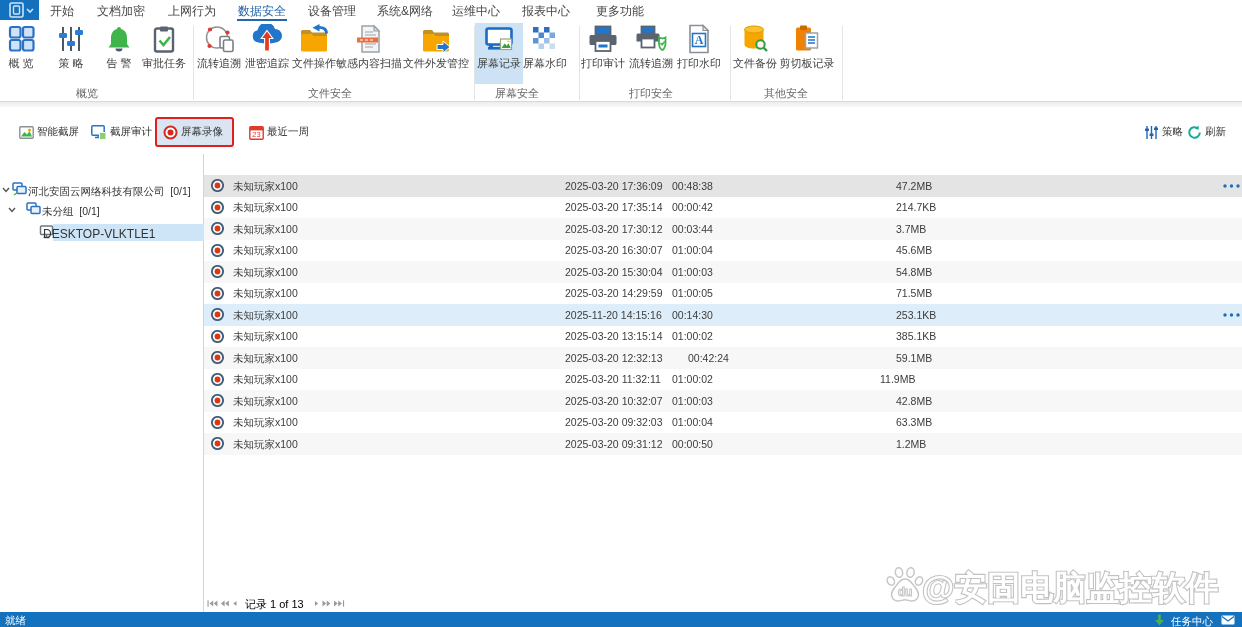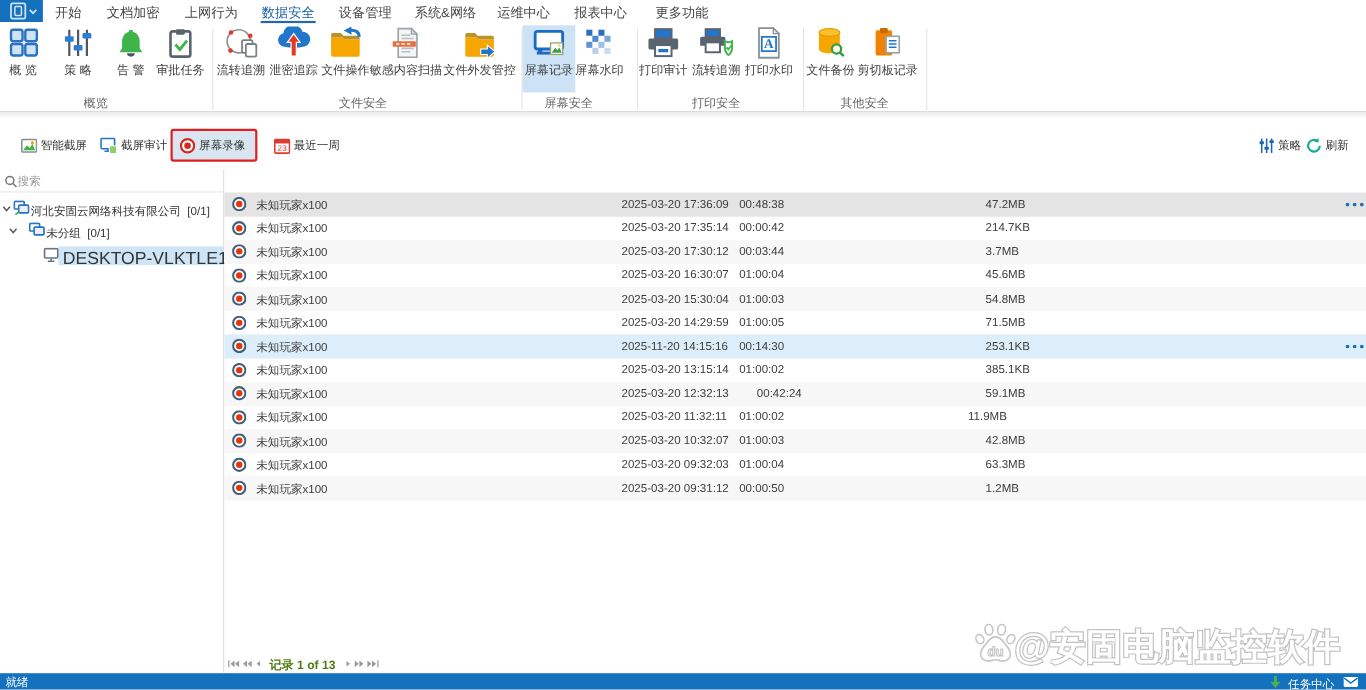--- a/index.html
+++ b/index.html
@@ -38,21 +38,21 @@
   .row { left:0; width:1182px; height:21.5px; }
   .row.g { background:#e4e4e4; }
   .row.z { background:#f7f7f7; }
   .row.b { background:#ddeefa; }
   .rc { position:absolute; top:4.5px; font-size:10.5px; color:#3c3c3c; white-space:nowrap; }
   
   #statusbar { left:0; top:612px; width:1242px; height:15px; background:#1471bd; color:#fff; font-size:10.5px; }
   
   #wm { left:922px; top:566px; font-size:33px; font-weight:900; color:#fff;
         -webkit-text-stroke:2.2px #c2c2c2; paint-order:stroke fill; letter-spacing:0px; white-space:nowrap; }
-  #pager { left:204px; top:593px; width:1038px; height:19px; font-size:12px; color:#4d7c0f;font-weight:bold; }
+  #pager { left:204px; top:593px; width:1038px; height:19px; font-size:12px; color:#000000; }
 </style>
 </head>
 <body>
 <div id="menubar" class="abs">
   <span class="abs tab ctr" style="left:62px">开始</span>
   <span class="abs tab ctr" style="left:121px">文档加密</span>
   <span class="abs tab ctr" style="left:192px">上网行为</span>
   <span class="abs tab sel ctr" style="left:262px">数据安全</span>
   <span class="abs tabline ctr" style="left:262px;width:50px"></span>
   <span class="abs tab ctr" style="left:332px">设备管理</span>
@@ -290,27 +290,20 @@
   </div>
   <div class="abs tbtn" style="left:1187px">
     <svg width="15" height="15" viewBox="0 0 15 15">
       <path d="M12.8 7.5 a5.3 5.3 0 1 1 -1.8 -4" fill="none" stroke="#18a999" stroke-width="2"></path>
       <path d="M11.5 0.5 l0.3 4 l-4 -0.6 z" fill="#18a999"></path>
     </svg>
       <span>刷新</span>
   </div>
 </div>
 <div id="leftpanel" class="abs">
-  <div id="searchrow" class="abs">
-    <svg class="abs" style="left:4px;top:5px" width="12" height="12" viewBox="0 0 12 12">
-      <circle cx="5" cy="5" r="3.6" fill="none" stroke="#777" stroke-width="1.4"></circle>
-      <path d="M7.8 7.8 L11 11" stroke="#777" stroke-width="1.4"></path>
-    </svg>
-    <span class="abs" style="left:16px;top:4px;font-size:10.5px;color:#999">搜索</span>
-  </div>
   <div class="abs" style="left:53px;top:70px;width:151px;height:17px;background:#cde5f7"></div>
   <svg class="abs" style="left:2px;top:33px" width="8" height="6" viewBox="0 0 8 6">
       <path d="M1 1 l3 3.5 l3 -3.5" fill="none" stroke="#555" stroke-width="1.4"></path>
     </svg>
   <svg class="abs" style="left:12px;top:28px" width="15" height="14" viewBox="0 0 15 14">
     <rect x="1" y="1" width="9" height="7" rx="1" fill="#fff" stroke="#2a72c4" stroke-width="1.5"></rect>
     <rect x="5" y="4.5" width="9" height="7" rx="1" fill="#e8f1fb" stroke="#2a72c4" stroke-width="1.5"></rect>
     <path d="M2 13 l3-2" stroke="#3eb44a" stroke-width="1.5"></path>
   </svg>
   <span class="abs treetxt" style="left:28px;top:31px">河北安固云网络科技有限公司&nbsp; [0/1]</span>
@@ -319,21 +312,21 @@
     </svg>
   <svg class="abs" style="left:26px;top:48px" width="15" height="14" viewBox="0 0 15 14">
     <rect x="1" y="1" width="9" height="7" rx="1" fill="#fff" stroke="#2a72c4" stroke-width="1.5"></rect>
     <rect x="5" y="4.5" width="9" height="7" rx="1" fill="#e8f1fb" stroke="#2a72c4" stroke-width="1.5"></rect>
   </svg>
   <span class="abs treetxt" style="left:42px;top:51px">未分组&nbsp; [0/1]</span>
   <svg class="abs" style="left:39px;top:71px" width="15" height="14" viewBox="0 0 15 14">
     <rect x="1.5" y="1" width="12" height="8.5" rx="1" fill="#fff" stroke="#6b7680" stroke-width="1.5"></rect>
     <path d="M7.5 9.5 v2.5 M4.5 12.5 h6" stroke="#6b7680" stroke-width="1.4" fill="none"></path>
   </svg>
-  <span class="abs treetxt" style="left:57px;top:73px;font-size:16px">DESKTOP-VLKTLE1</span>
+  <span class="abs treetxt" style="left:43px;top:73px;font-size:12px">DESKTOP-VLKTLE1</span>
 </div>
 <div id="table" class="abs">
   <div class="abs row g" style="top:21.0px">
     <svg class="abs" style="left:6.5px;top:4px" width="13" height="13" viewBox="0 0 13 13">
         <circle cx="6.5" cy="6.5" r="5.6" fill="#fff" stroke="#41607a" stroke-width="1.9"></circle>
         <circle cx="6.5" cy="6.5" r="2.9" fill="#e0350f"></circle>
       </svg>
     <span class="rc" style="left:29px">未知玩家x100</span>
     <span class="rc" style="left:361px">2025-03-20 17:36:09</span>
     <span class="rc" style="left:468px">00:48:38</span>

